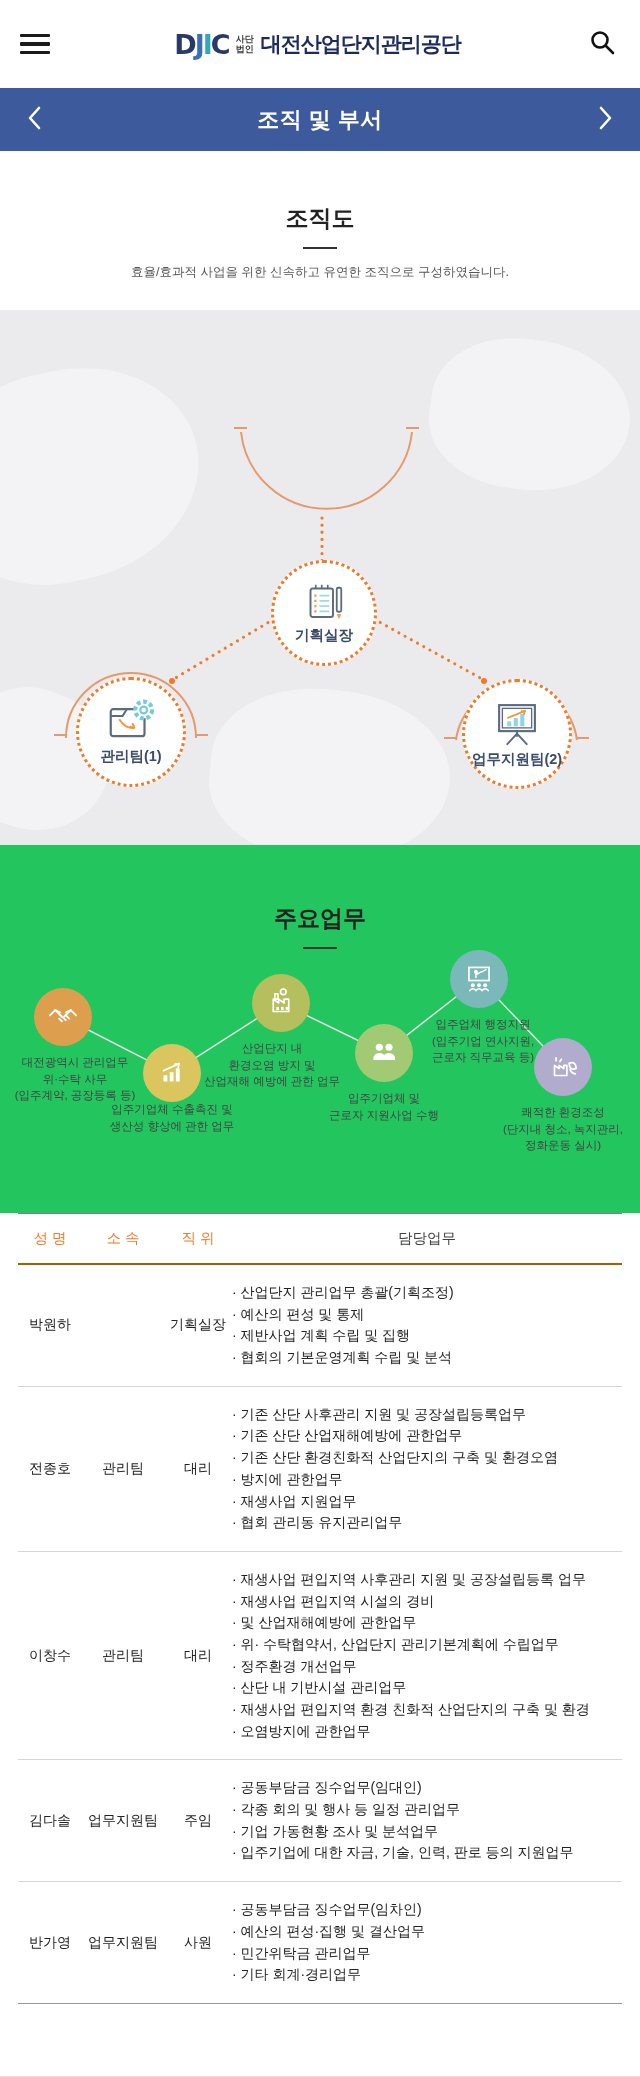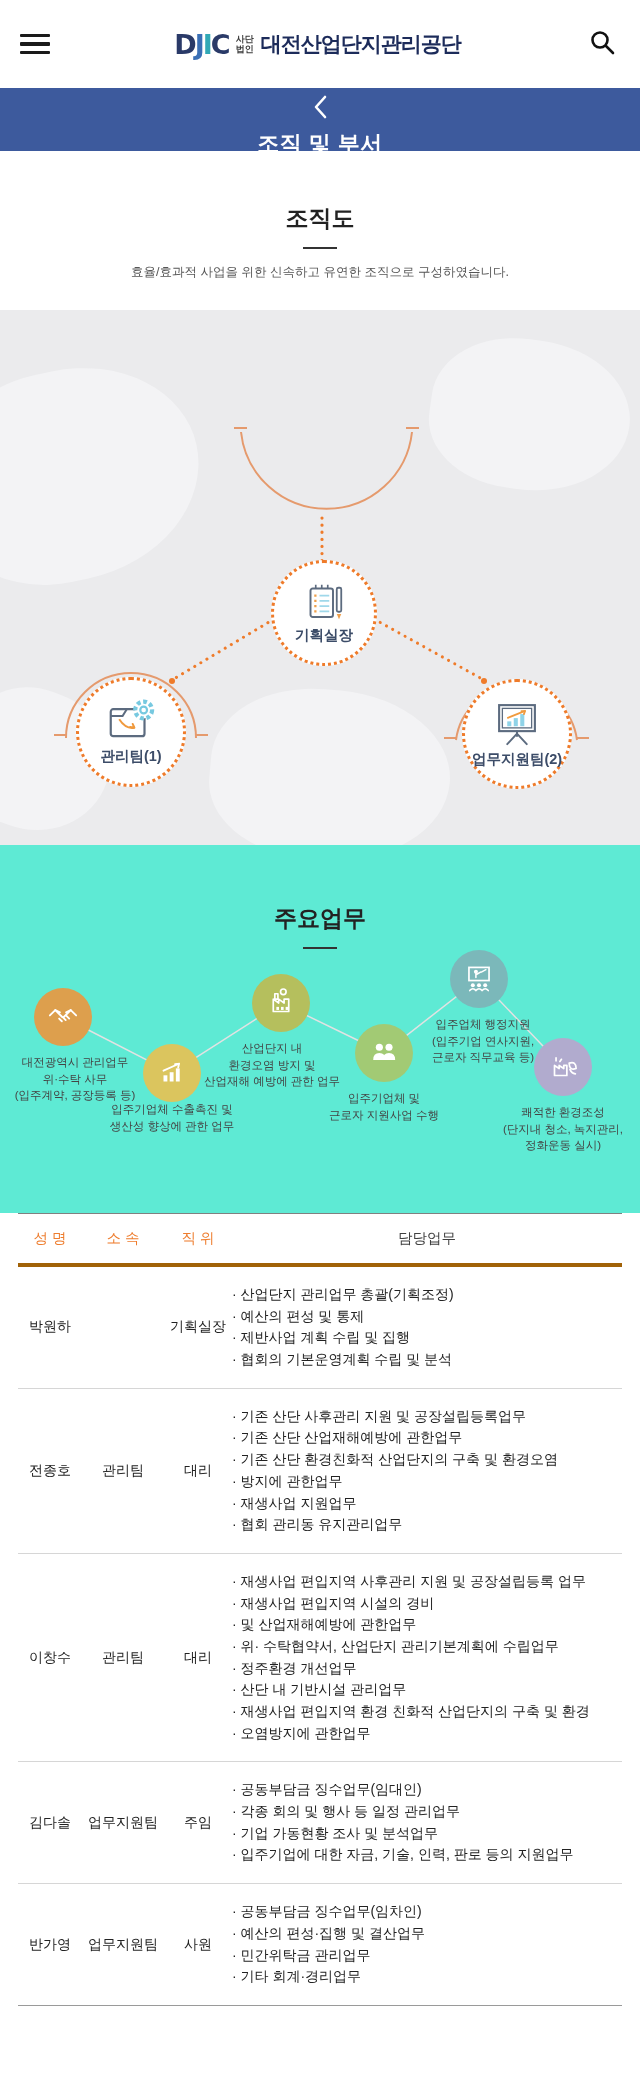--- a/index.html
+++ b/index.html
@@ -15,21 +15,21 @@
   .hamburger span { display:block; height:3.5px; background:#1a1a1a; border-radius:1px; margin:5px 0; }
   .logo { display:flex; align-items:center; gap:7px; cursor:pointer; }
   .logo-mark { font-weight:bold; font-size:27px; letter-spacing:-2px; font-family:"DejaVu Sans",sans-serif; }
   .logo-mark .l1 { color:#2a3a68; } .logo-mark .l2 { color:#3a6fb5; }
   .logo-mark .l3 { color:#31a9b6; } .logo-mark .l4 { color:#2a3a68; }
   .logo-type { font-size:9px; line-height:1.15; color:#3a3a3a; font-weight:bold; text-align:center; }
   .logo-name { font-size:21px; font-weight:bold; color:#1c2b5a; letter-spacing:-1px; }
   .search-btn { background:none; border:none; cursor:pointer; padding:4px; }
 
   
-  .page-nav { height:63px; display:flex; align-items:center; justify-content:space-between; padding:0 18px;flex-direction:column; }
+  .page-nav { height:63px; display:flex; align-items:center; justify-content:space-between; padding:0 18px; }
   .page-nav-title { color:#fff; font-size:22px; font-weight:bold; letter-spacing:0.5px; }
   .nav-arrow { background:none; border:none; cursor:pointer; padding:6px 8px; }
 
   
   .section-intro { height:159px; text-align:center; padding-top:52px; }
   .section-title { font-size:23px; font-weight:bold; color:#222; }
   .title-divider { width:34px; height:2px; background:#333; margin:13px auto 15px; }
   .section-sub { font-size:12.5px; color:#555; }
 
   
@@ -45,39 +45,39 @@
   .node-label { color:#3c4c68; font-weight:bold; }
   .node-chairman { left:245px; top:45px; width:154px; height:154px; }
   .node-chairman .node-label { font-size:24px; letter-spacing:2px; margin-top:2px; }
   .node-planning { left:271px; top:250px; width:106px; height:106px; }
   .node-planning .node-label { font-size:14.5px; margin-top:3px; }
   .node-team-left  { left:76px;  top:367px; width:110px; height:110px; }
   .node-team-right { left:462px; top:369px; width:110px; height:110px;text-align:center; }
   .node-team-left .node-label, .node-team-right .node-label { font-size:14.5px; margin-top:4px; }
 
   
-  .duties-area { position:relative; height:368px; background:#5eead4; }
+  .duties-area { position:relative; height:368px; background:#22c55e; }
   .duties-head { text-align:center; padding-top:58px; }
   .duty-links { position:absolute; left:0; top:0; }
   .duty { position:absolute; width:58px; height:58px; border-radius:50%;
           display:flex; align-items:center; justify-content:center; }
   .duty-0 { left:34px;  top:143px; } .duty-1 { left:143px; top:199px; }
   .duty-2 { left:252px; top:129px; } .duty-3 { left:355px; top:179px; }
   .duty-4 { left:450px; top:105px; } .duty-5 { left:534px; top:193px; }
   .duty-label { position:absolute; transform:translateX(-50%); text-align:center;
                 font-size:11.5px; color:#444; line-height:1.45; white-space:pre-line; width:180px; }
   .dl-0 { left:75px;  top:209px; } .dl-1 { left:172px; top:256px; }
   .dl-2 { left:272px; top:195px; } .dl-3 { left:384px; top:245px; }
   .dl-4 { left:483px; top:171px; } .dl-5 { left:563px; top:259px; }
 
   
   .staff-wrap { padding:0 18px; }
   table.staff { width:100%; border-collapse:collapse; border-top:1px solid #808080; border-bottom:1px solid #9a9a9a; }
   table.staff thead th { font-size:14.5px; font-weight:normal; padding:15px 0; text-align:center;
-                         border-bottom:4px solid #a16207; }
+                         border-bottom:2px solid #a16207; }
   table.staff td { padding:17px 0; vertical-align:middle; border-bottom:1px solid #d6d6d6; font-size:14px; color:#222; }
   table.staff tr:last-child td { border-bottom:none; }
   td.c-name, td.c-team, td.c-pos { text-align:center; white-space:nowrap; }
   td.c-duties { font-size:12.5px; color:#333; line-height:1.55; white-space:pre-line; padding-left:24px; padding-right:4px; }
   col.w-name { width:64px; } col.w-team { width:82px; } col.w-pos { width:68px; }
 
   
   .footer { margin-top:72px; border-top:1px solid #e0e0e0; padding:24px 0 22px; text-align:center; }
 </style>
 </head>

